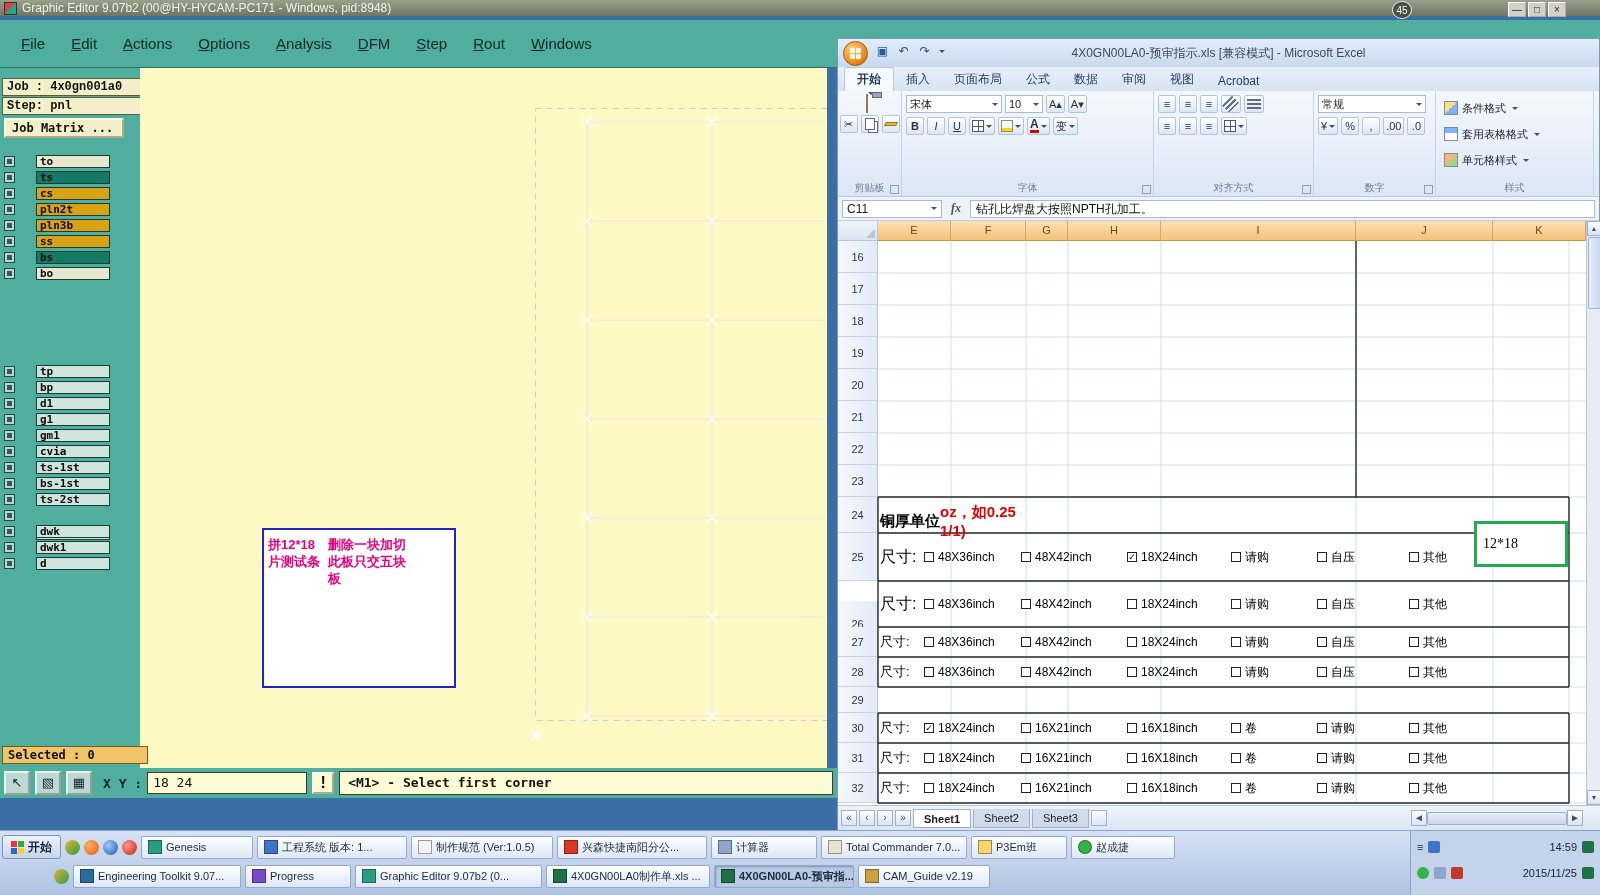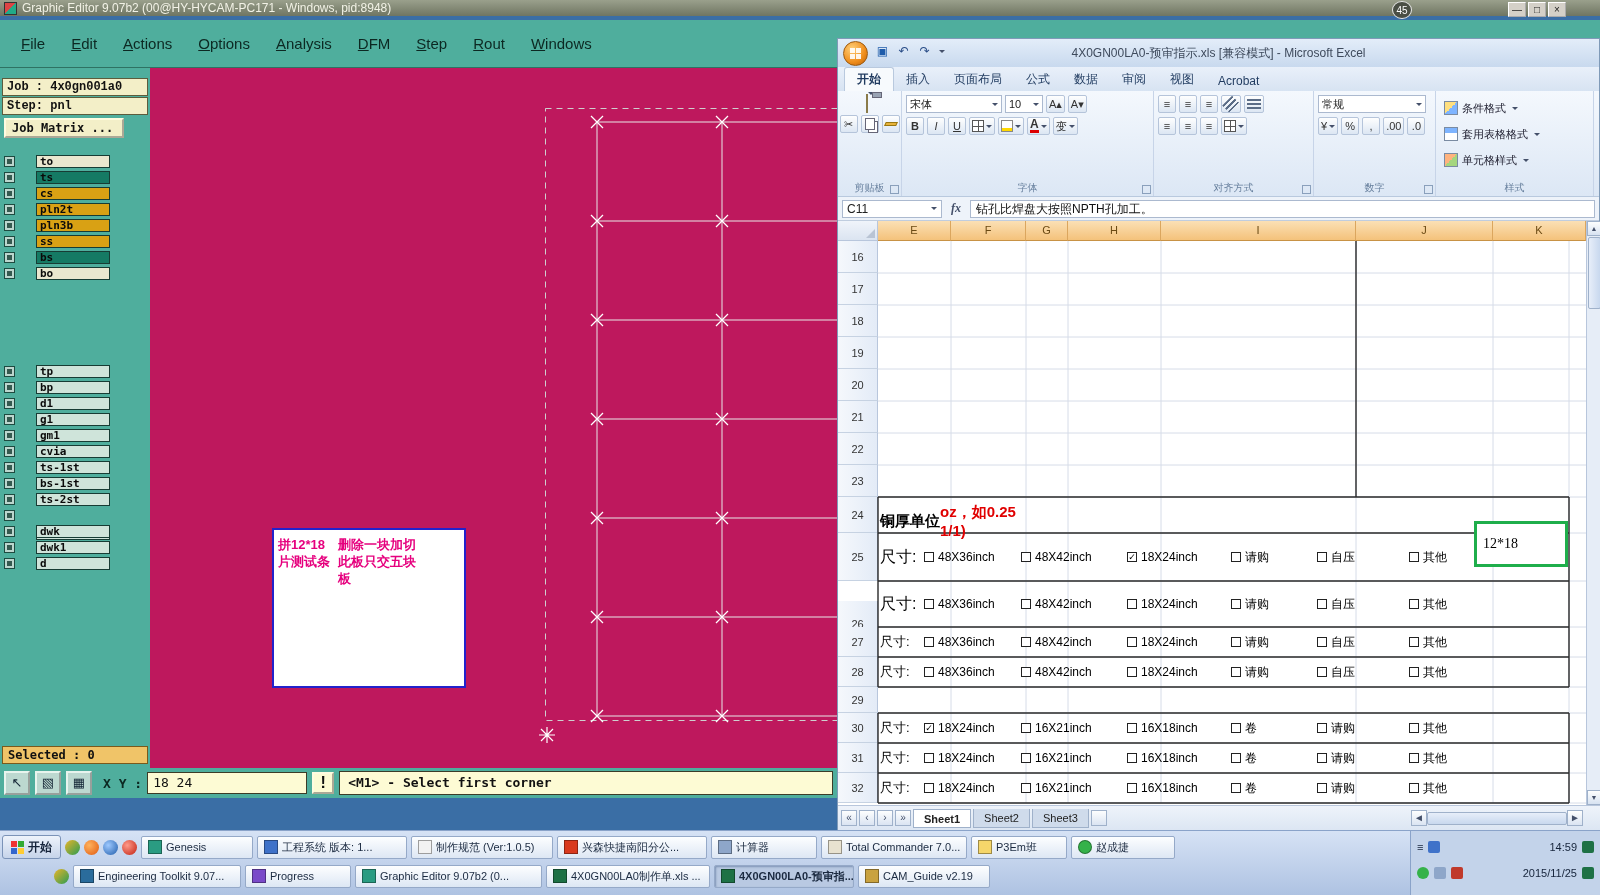--- a/index.html
+++ b/index.html
@@ -18,21 +18,21 @@
   .ge-menu span{padding:0 13px;font-size:15px;color:#0c2822;cursor:default}
   .ge-menu span::first-letter{text-decoration:underline}
   .ge-side{position:absolute;left:0;top:68px;width:150px;height:730px;background:#4fae9d}
   .ge-box{position:absolute;left:2px;width:146px;height:18px;background:#f3efc8;border:1px solid #5c5c3d;font-family:Liberation Mono, monospace;font-weight:bold;font-size:12px;line-height:16px;padding-left:4px;color:#111}
   .ge-matrix{position:absolute;left:4px;top:50px;width:120px;height:20px;background:#f3efc8;border:2px outset #fffbe0;font-family:"DejaVu Sans Mono",monospace;font-weight:bold;font-size:12px;color:#111;text-align:left;padding-left:6px}
   .lgroup{position:absolute;left:4px;width:142px}
   .lrow{height:14px;margin-bottom:2px;display:flex;align-items:center}
   .licon{width:11px;height:11px;border:1px solid #1d4a40;background:#bcd6ce;margin-right:21px;position:relative}
   .licon::after{content:"";position:absolute;left:2px;top:2px;width:5px;height:5px;background:#35594f}
   .lname{width:74px;height:13px;border:1px solid #173c34;font-family:"DejaVu Sans Mono",monospace;font-weight:bold;font-size:11px;line-height:11px;padding-left:3px;color:#0b0b0b;overflow:hidden}
-  .ge-canvas{position:absolute;left:150px;top:68px;width:687px;height:700px;background:#be185d;overflow:hidden}
+  .ge-canvas{position:absolute;left:140px;top:68px;width:687px;height:700px;background:#fef9c3;overflow:hidden}
   .ge-note{position:absolute;left:122px;top:460px;width:194px;height:160px;background:#fff;border:2px solid #2222cc;display:flex;padding:6px 4px;gap:8px}
   .ge-note div{color:#e6007e;font-weight:bold;font-size:13px;line-height:17px;white-space:nowrap}
   .ge-selected{position:absolute;left:2px;top:746px;width:146px;height:18px;background:#f0c468;border:1px solid #7a5a1c;font-family:"DejaVu Sans Mono",monospace;font-weight:bold;font-size:12px;line-height:16px;padding-left:5px;color:#111;z-index:2}
   .ge-status{position:absolute;left:0;top:768px;width:837px;height:30px;background:#4fae9d;display:flex;align-items:center;gap:5px;padding:0 4px;z-index:1}
   .tool-btn{width:26px;height:24px;background:#bcd8d0;border:2px outset #e8f4ee;font-size:13px;text-align:center;line-height:20px;color:#123}
   .xy-label{font-family:"DejaVu Sans Mono",monospace;font-weight:bold;font-size:13px;color:#0c2822;margin-left:6px}
   .xy-input{width:160px;height:22px;background:#fdfbd4;border:1px solid #3c3c28;font-family:"DejaVu Sans Mono",monospace;font-size:13px;line-height:20px;padding-left:5px;color:#111}
   .bang{width:22px;height:22px;background:#fdfbd4;border:2px outset #fffbe0;font-weight:bold;text-align:center;line-height:18px;color:#111}
   .ge-msg{flex:1;height:24px;background:#fdfbd4;border:1px solid #3c3c28;font-family:"DejaVu Sans Mono",monospace;font-weight:bold;font-size:13px;line-height:22px;padding-left:8px;color:#111}
 

